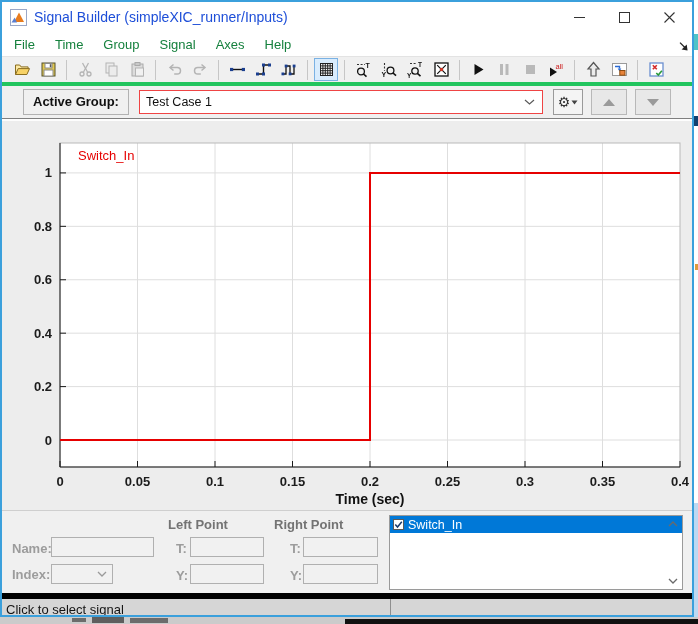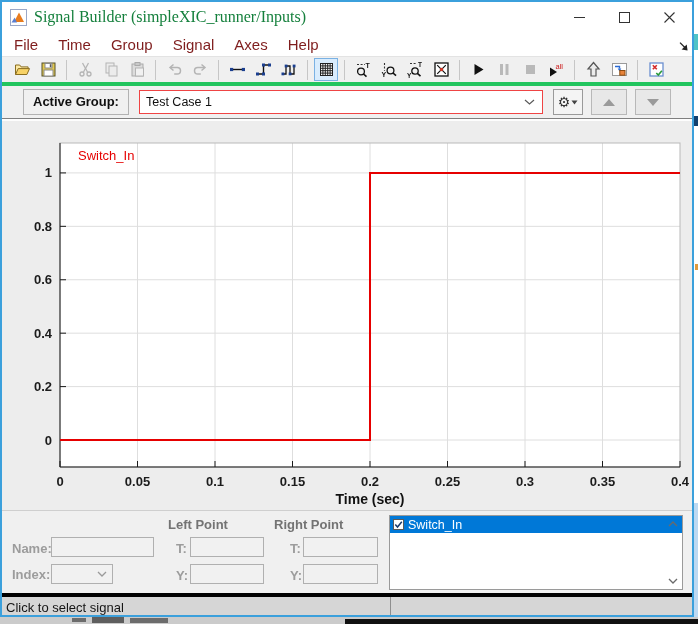--- a/index.html
+++ b/index.html
@@ -1,25 +1,25 @@
 <!DOCTYPE html>
 <html><head>
 <meta charset="utf-8">
 <style>
   html,body{margin:0;padding:0;background:#ffffff;font-family:"Liberation Sans",sans-serif;}
   #stage{position:relative;width:698px;height:624px;overflow:hidden;background:#fff;}
   .abs{position:absolute;}
   
   #titlebar{left:2px;top:2px;width:690px;height:30px;background:#fff;display:flex;align-items:center;}
   #app-icon{margin-left:8px;width:17px;height:17px;flex:0 0 auto;}
-  #title-text{margin-left:7px;font-size:16px;color:#15803d;font-family:Liberation Serif, serif;}
+  #title-text{margin-left:7px;font-size:14px;color:#1d4ed8;}
   #win-controls{margin-left:auto;display:flex;height:30px;}
   .win-btn{width:45px;height:30px;display:flex;align-items:center;justify-content:center;}
   #menubar{left:2px;top:32px;width:690px;height:25px;background:#fff;border-bottom:1px solid #e3e3e3;display:flex;align-items:center;box-sizing:border-box;padding-left:2px;}
-  .menu-item{padding:0 10px;font-size:15px;color:#7f1d1d;}
+  .menu-item{padding:0 10px;font-size:13px;color:#15803d;}
   #dock-arrow{right:8px;top:40px;width:12px;height:12px;}
   
   #toolbar{left:2px;top:57px;width:690px;height:29px;background:#f0f0f0;display:flex;align-items:center;padding-left:7px;box-sizing:border-box;border-bottom:4px solid #22c55e;}
   .tb-btn{width:24px;height:23px;display:flex;align-items:center;justify-content:center;border:1px solid transparent;margin:0 1px;box-sizing:border-box;}
   .tb-btn.active{background:#d9ecfd;border-color:#7ab1e3;}
   .tb-sep{width:1px;height:20px;background:#c6c6c6;margin:0 5px;}
   .tb-ico{width:17px;height:17px;display:block;}
   
   #activerow{left:2px;top:86px;width:690px;height:32px;background:#f0f0f0;display:flex;align-items:center;padding:0 21px;box-sizing:border-box;}
   #ag-label{border:1px solid #b2b2b2;height:24px;line-height:24px;padding:0 9px;font-weight:bold;font-size:13px;color:#111;background:#f0f0f0;}
@@ -38,21 +38,21 @@
   .pe-field{position:absolute;height:20px;background:#f1f1f1;border:1px solid #b0b0b0;box-sizing:border-box;}
   #index-select{display:flex;align-items:center;justify-content:flex-end;}
   #index-chevron{margin-right:5px;}
   
   #signal-list{position:absolute;left:387px;top:4px;width:294px;height:75px;background:#fff;border:1px solid #9a9a9a;box-sizing:border-box;overflow:hidden;}
   .sig-row{height:17px;display:flex;align-items:center;font-size:12.5px;color:#111;}
   .sig-row.selected{background:#0078d7;color:#fff;}
   .sig-check{margin:0 4px 0 3px;display:flex;}
   .list-scroll-btn{position:absolute;right:3px;width:12px;height:10px;display:flex;align-items:center;justify-content:center;}
   
-  #statusbar{left:2px;top:593px;width:690px;height:22px;background:#d6d6d6;border-top:4px solid #000000;box-sizing:border-box;}
+  #statusbar{left:2px;top:593px;width:690px;height:22px;background:#d6d6d6;border-top:6px solid #000000;box-sizing:border-box;}
   #status-text{position:absolute;left:4px;top:3px;font-size:13px;color:#151515;}
   #status-divider{position:absolute;left:388px;top:0;width:1px;height:21px;background:#8f8f8f;}
   
   #win-border{left:0;top:0;width:694px;height:617px;border:2px solid #3ba0dc;box-sizing:border-box;pointer-events:none;z-index:40;}
   
   .frag{position:absolute;}
 </style>
 </head>
 <body>
 

